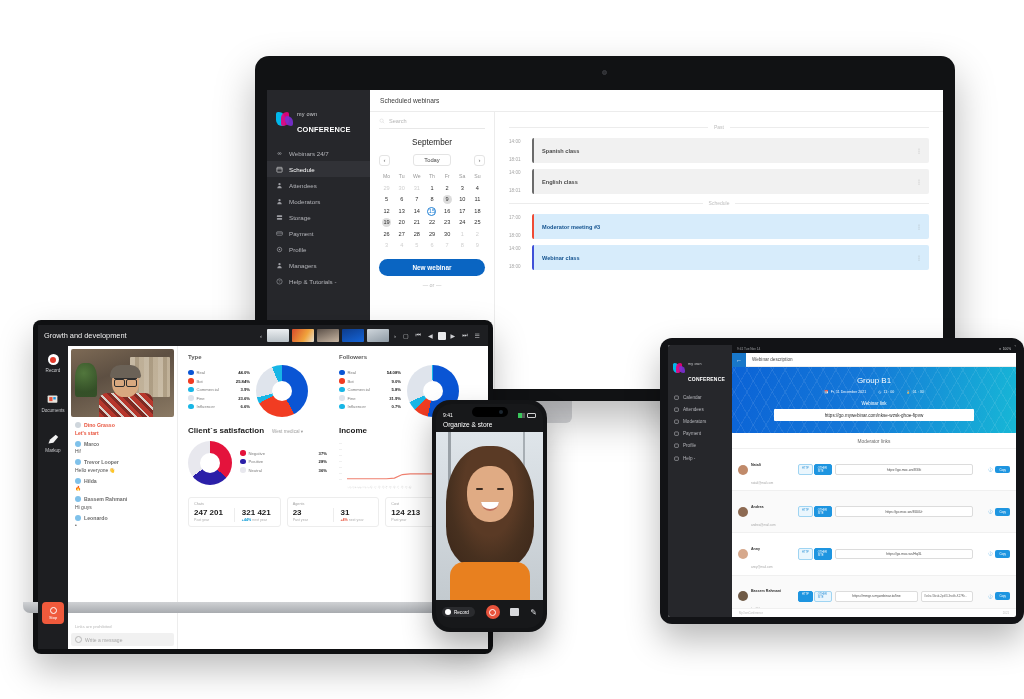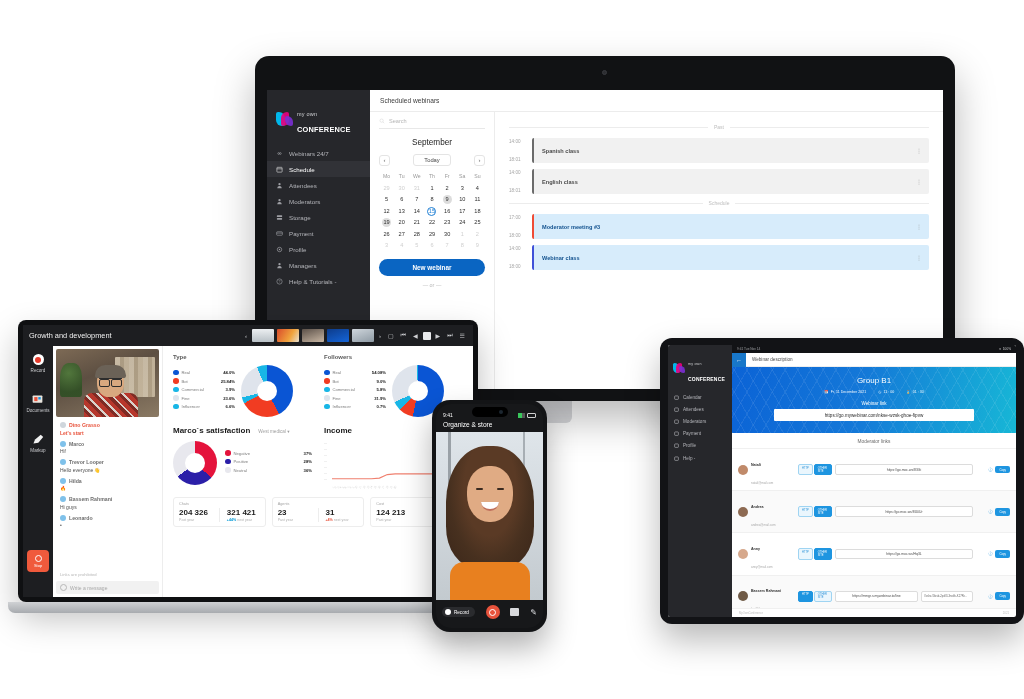--- a/index.html
+++ b/index.html
@@ -97,21 +97,21 @@
   .ev-card.blue.red { border-left-color: #ef4c36; }
   .ev-name { font-size: 5.6px; color: #4b4b4b; font-weight: bold; }
   .ev-card.blue .ev-name { color: #14538f; }
   .ev-dots { position: absolute; right: 7px; color: #9a9a9a; font-size: 6px; letter-spacing: 0; line-height: 2px; }
   .monitor-stand {
     position: absolute; left: 50%; top: 401px; margin-left: -60px;
     width: 120px; height: 22px; background: #d9dadd; border-radius: 0 0 6px 6px;
   }
 
   
-  .laptop { position: absolute; left: 18px; top: 320px; width: 460px; height: 282px; }
+  .laptop { position: absolute; left: 33px; top: 320px; width: 460px; height: 334px; }
   .lap-body {
     width: 100%; height: 100%; background: #0f1012; border-radius: 8px;
     padding: 5px; box-shadow: 0 16px 34px rgba(0,0,0,.26);
   }
   .lap-screen { width: 100%; height: 100%; background: #fff; overflow: hidden; display: flex; flex-direction: column; }
   .lap-topbar { height: 21px; background: #1d1e21; display: flex; align-items: center; padding: 0 6px; position: relative; }
   .lap-title { font-size: 7.4px; color: #f0f0f0; }
   .lap-tools { position: absolute; right: 6px; display: flex; align-items: center; gap: 3px; }
   .thumb { width: 22px; height: 13px; border-radius: 1px; background: #6d7681; }
   .thumb.t1 { background: linear-gradient(180deg,#eceff1,#b9c1c7); }
@@ -740,21 +740,21 @@
                       </div>
                     </div>
                   <div class="donut" id="donut-1" style="background: conic-gradient(rgb(10, 85, 212) 0deg, rgb(10, 85, 212) 191.72deg, rgb(241, 60, 34) 191.72deg, rgb(241, 60, 34) 223.67deg, rgb(24, 182, 230) 223.67deg, rgb(24, 182, 230) 244.26deg, rgb(223, 228, 236) 244.26deg, rgb(223, 228, 236) 357.51deg, rgb(24, 182, 230) 357.51deg, rgb(24, 182, 230) 360deg);"></div>
                 </div>
               </div>
             </div>
 
             <div class="row2">
               <div class="sat-block">
                 <div class="sat-head">
-                  <span class="sat-h">Marco`s satisfaction</span>
+                  <span class="sat-h">Client`s satisfaction</span>
                   <span class="sat-sel"><span>West medical</span> ▾</span>
                 </div>
                 <div class="sat-body">
                   <div class="sat-donut" id="donut-2" style="background: conic-gradient(rgb(228, 19, 60) 0deg, rgb(228, 19, 60) 131.88deg, rgb(43, 31, 168) 131.88deg, rgb(43, 31, 168) 231.68deg, rgb(232, 232, 238) 231.68deg, rgb(232, 232, 238) 360deg);"></div>
                   <div style="flex:1" id="legend-2">
                       <div class="lg">
                         <span class="dot" style="background:#e4133c"></span>
                         <span class="nm">Negative</span>
                         <span class="pc">37%</span>
                       </div>
@@ -810,21 +810,21 @@
                     <i>20</i>
                   </div>
               </div>
             </div>
 
             <div class="stats" id="stats-row">
                 <div class="stat">
                   <div class="lbl">Chats</div>
                   <div class="pair">
                     <div class="col">
-                      <div class="num">204 326</div>
+                      <div class="num">247 201</div>
                       <div class="sub">Past year</div>
                     </div>
                     <div class="col">
                       <div class="num">321 421</div>
                       <div class="sub"><b class="up">+44%</b> next year</div>
                     </div>
                   </div>
                 </div>
                 <div class="stat">
                   <div class="lbl">Agents</div>

